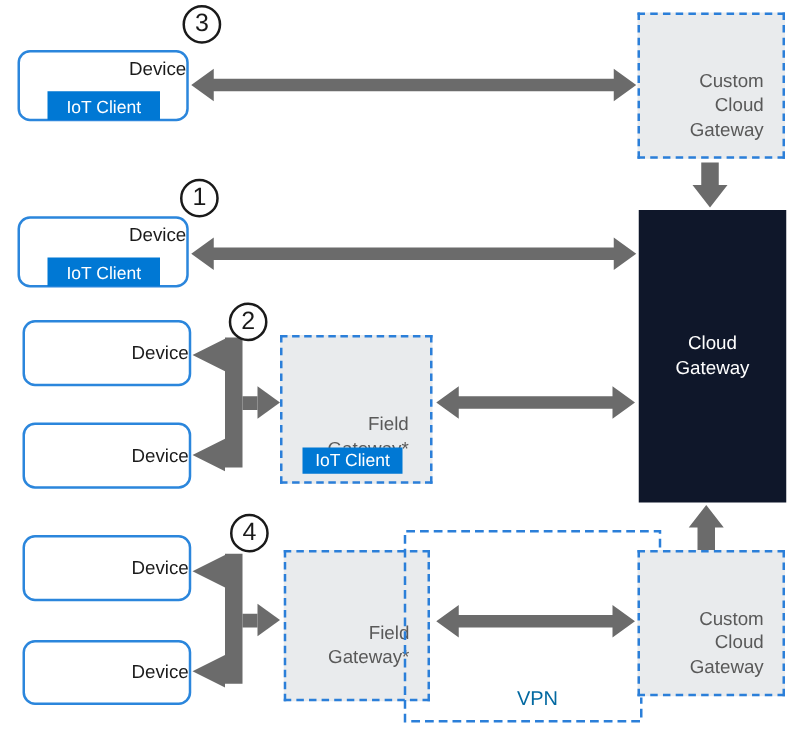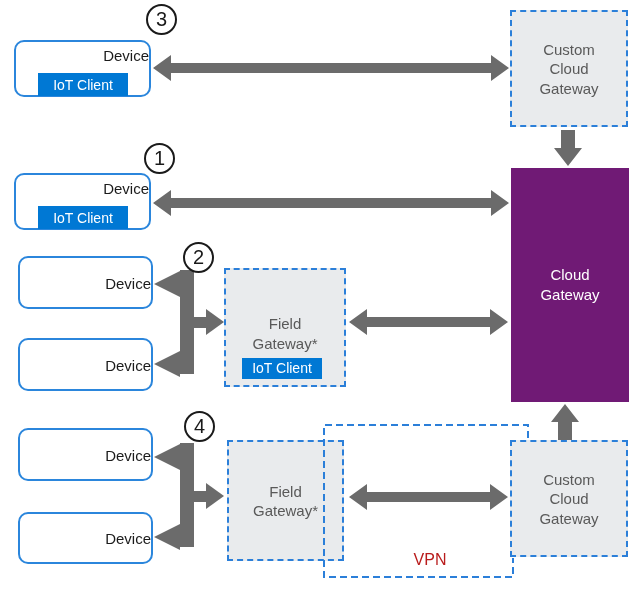--- a/index.html
+++ b/index.html
@@ -24,37 +24,37 @@
     position:absolute;background:#0078d4;color:#ffffff;font-size:14px;
     display:flex;align-items:center;justify-content:center;z-index:3;
   }
   .dashed-box{
     position:absolute;background:#e9ebed;border:2px dashed #2b7fd9;
     box-sizing:border-box;z-index:2;color:#595959;font-size:15px;line-height:1.3;
     text-align:center;
   }
   .dashed-box .box-label{
     position:absolute;left:0;right:0;top:50%;transform:translateY(-50%);
-    margin:0 auto;max-width:84px;
+    margin:16px auto;max-width:84px;text-align:right;
   }
   .dashed-box .box-label.upper{top:44px;transform:none;}
   .blue-box{
-    position:absolute;background:#701a75;z-index:2;color:#ffffff;font-size:15px;
+    position:absolute;background:#0f172a;z-index:2;color:#ffffff;font-size:15px;
     line-height:1.35;text-align:center;display:flex;align-items:center;justify-content:center;
   }
   .blue-box .box-label{max-width:70px;}
   .num-circle{
     position:absolute;width:31px;height:31px;border:2px solid #1a1a1a;border-radius:50%;
     background:#ffffff;box-sizing:border-box;z-index:5;
     display:flex;align-items:center;justify-content:center;
     font-size:20px;color:#1a1a1a;
   }
   .vpn-label{
     position:absolute;left:406px;top:551px;width:48px;text-align:center;
-    color:#b91c1c;font-size:16px;z-index:5;
+    color:#0369a1;font-size:16px;z-index:5;
   }
   .watermark{
     position:absolute;right:1px;top:558px;z-index:3;
     font-family:"DejaVu Sans Mono",monospace;font-size:17px;color:#c8c8c8;
     white-space:nowrap;
   }
 </style>
 </head>
 <body>
 

